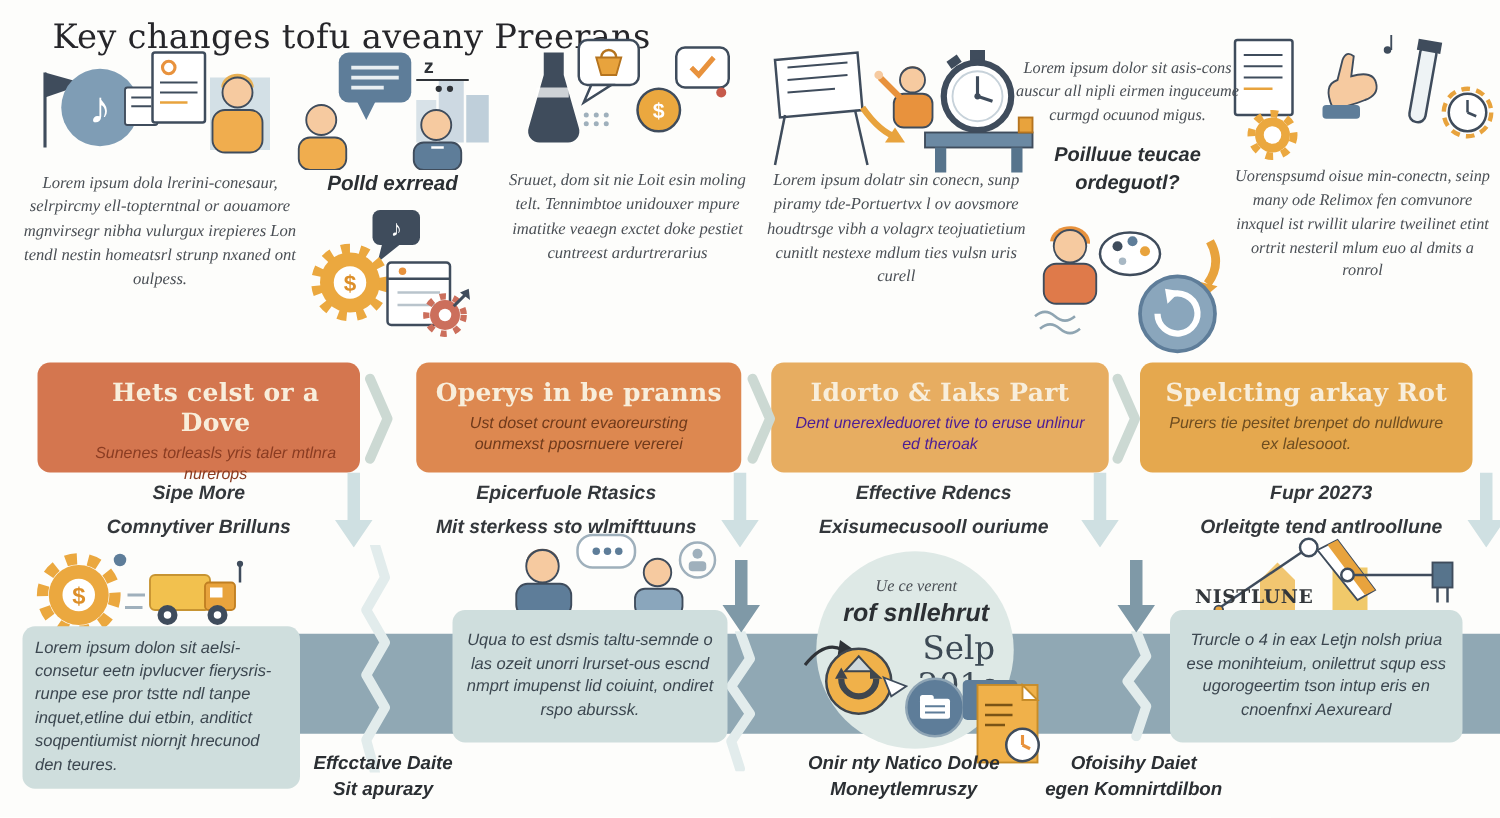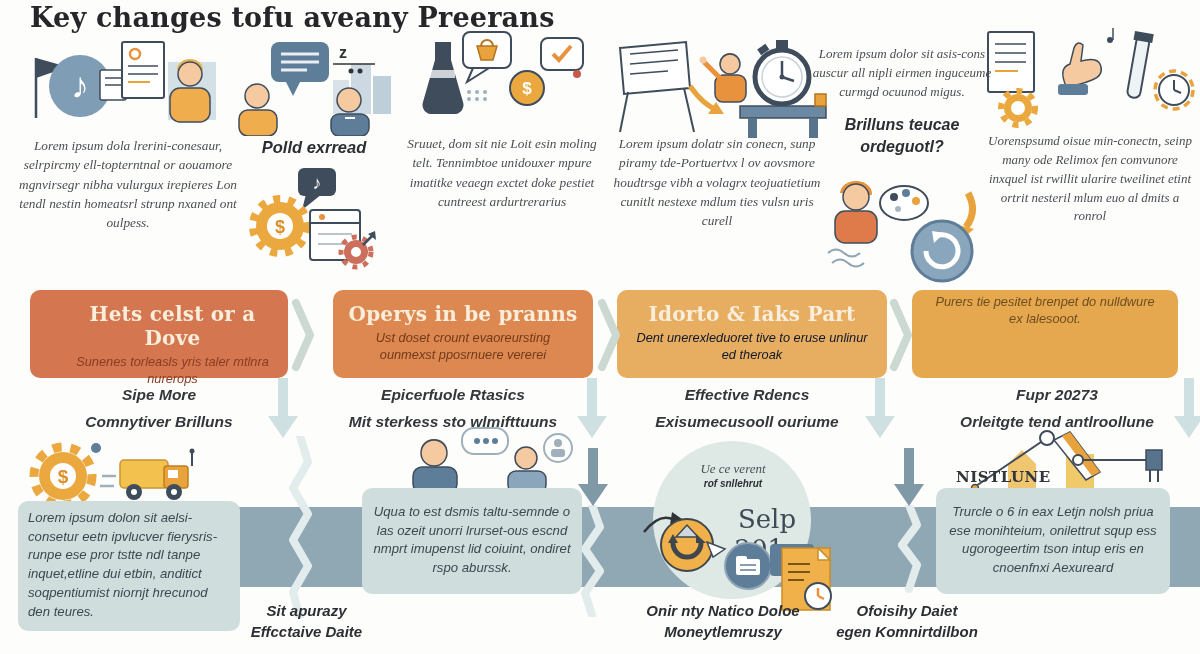--- a/index.html
+++ b/index.html
@@ -1,20 +1,20 @@
 <!DOCTYPE html>
 <html><head>
 <meta charset="utf-8">
 <style>
   html,body{margin:0;padding:0;background:#ffffff;}
   .stage{position:relative;width:1200px;height:654px;background:#fdfdfb;overflow:hidden;
          font-family:"Liberation Sans",sans-serif;}
   .abs{position:absolute;}
-  .title{position:absolute;left:30px;top:2px;margin:0;font-family:"DejaVu Serif",serif;
-         font-weight:700;font-size:27px;color:#26262a;letter-spacing:.2px;}
+  .title{position:absolute;left:30px;top:2px;margin:12px;font-family:"DejaVu Serif",serif;
+         font-weight:400;font-size:27px;color:#26262a;letter-spacing:.2px;}
   .body-text{position:absolute;font-style:italic;font-size:13.3px;line-height:1.45;
              color:#4a4f55;text-align:center;font-family:Liberation Serif, serif;}
   .bold-label{position:absolute;font-weight:bold;font-style:italic;color:#2b2f33;
               text-align:center;font-size:15.5px;line-height:1.4;}
   .banner{position:absolute;top:290px;height:88px;border-radius:10px;text-align:center;
           box-sizing:border-box;}
   .banner h2{margin:12px 8px 0;font-family:"DejaVu Serif",serif;font-weight:700;
              font-size:20px;color:#f8eedb;letter-spacing:.2px;}
   .banner p{margin:4px 16px 12px;font-style:italic;font-size:12.8px;line-height:1.3;}
   .hdr{position:absolute;top:386px;text-align:center;font-weight:bold;font-style:italic;
@@ -187,36 +187,37 @@
     <line x1="192" y1="66" x2="199" y2="69" stroke="#3f4c5c" stroke-width="2"></line>
     <circle cx="128" cy="16" r="3" fill="#3f4c5c"></circle>
     <line x1="131" y1="16" x2="131" y2="4" stroke="#3f4c5c" stroke-width="1.5"></line>
   </svg>
 
   <div class="body-text" style="left:16px;top:136px;width:224px">Lorem ipsum dola lrerini-conesaur, selrpircmy ell-topterntnal or aouamore mgnvirsegr nibha vulurgux irepieres Lon tendl nestin homeatsrl strunp nxaned ont oulpess.</div>
   <div class="bold-label" style="left:236px;top:136px;width:156px;font-size:16.5px">Polld exrread</div>
   <div class="body-text" style="left:402px;top:134px;width:200px">Sruuet, dom sit nie Loit esin moling telt. Tennimbtoe unidouxer mpure imatitke veaegn exctet doke pestiet cuntreest ardurtrerarius</div>
   <div class="body-text" style="left:610px;top:134px;width:214px">Lorem ipsum dolatr sin conecn, sunp piramy tde-Portuertvx l ov aovsmore houdtrsge vibh a volagrx teojuatietium cunitlt nestexe mdlum ties vulsn uris curell</div>
   <div class="body-text" style="left:804px;top:45px;width:196px;font-size:13px">Lorem ipsum dolor sit asis-cons auscur all nipli eirmen inguceume curmgd ocuunod migus.</div>
-  <div class="bold-label" style="left:812px;top:114px;width:180px;font-size:16px">Brilluns teucae ordeguotl?</div>
+  <div class="bold-label" style="left:812px;top:114px;width:180px;font-size:16px">Poilluue teucae ordeguotl?</div>
   <div class="body-text" style="left:984px;top:132px;width:212px;font-size:13px">Uorenspsumd oisue min-conectn, seinp many ode Relimox fen comvunore inxquel ist rwillit ularire tweilinet etint ortrit nesteril mlum euo al dmits a ronrol</div>
 
   <div class="banner" style="left: 30px; width: 258px; background-color: rgb(212, 118, 79); padding-left: 27px;">
     <h2>Hets celst or a Dove</h2>
     <p style="color: rgb(138, 60, 34);">Sunenes torleasls yris taler mtlnra nurerops</p>
   </div>
   <div class="banner" style="left: 333px; width: 260px; background-color: rgb(221, 136, 80);">
     <h2>Operys in be pranns</h2>
     <p style="color: rgb(112, 58, 27);">Ust doset crount evaoreursting ounmexst pposrnuere vererei</p>
   </div>
   <div class="banner" style="left: 617px; width: 270px; background-color: rgb(231, 173, 97);">
     <h2>Idorto &amp; Iaks Part</h2>
-    <p style="color: #0f172a; font-style: italic;">Dent unerexleduoret tive to eruse unlinur ed theroak</p>
+    <p style="color: #4c1d95; font-style: italic;">Dent unerexleduoret tive to eruse unlinur ed theroak</p>
   </div>
   <div class="banner" style="left: 912px; width: 266px; background-color: rgb(229, 168, 78);">
+    <h2>Spelcting arkay Rot</h2>
     <p style="color: rgb(110, 77, 32);">Purers tie pesitet brenpet do nulldwure ex lalesooot.</p>
   </div>
 
   <svg class="abs" style="left:291px;top:298px" width="26" height="74">
     <polyline points="5,5 19,37 5,69" fill="none" stroke="#ccd9d3" stroke-width="8" stroke-linecap="round" stroke-linejoin="round"></polyline>
     </svg>
   <svg class="abs" style="left:597px;top:298px" width="26" height="74">
     <polyline points="5,5 19,37 5,69" fill="none" stroke="#ccd9d3" stroke-width="8" stroke-linecap="round" stroke-linejoin="round"></polyline>
     </svg>
   <svg class="abs" style="left:889px;top:298px" width="26" height="74">
@@ -289,22 +290,22 @@
       <circle cx="34" cy="46" r="3" fill="#ffffff"></circle>
     <circle cx="74" cy="46" r="8" fill="#3f4c5c"></circle>
       <circle cx="74" cy="46" r="3" fill="#ffffff"></circle>
     <line x1="92" y1="6" x2="92" y2="20" stroke="#3f4c5c" stroke-width="2"></line>
     <circle cx="92" cy="5" r="2.5" fill="#3f4c5c"></circle>
   </svg>
 
   <div class="panel" style="left: 18px; top: 465px; width: 222px; height: 130px; text-align: left; padding: 8px 10px; background-color: rgb(207, 222, 221); margin-top: 36px;">Lorem ipsum dolon sit aelsi-consetur eetn ipvlucver fierysris-runpe ese pror tstte ndl tanpe inquet,etline dui etbin, anditict soqpentiumist niornjt hrecunod den teures.</div>
 
   <div class="bold-label" style="left:224px;top:600px;width:165px;font-size:15px">
+    <div>Effcctaive Daite</div>
     <div>Sit apurazy</div>
-    <div>Effcctaive Daite</div>
   </div>
 
   <svg class="abs" style="left:398px;top:426px" width="178" height="70" viewBox="0 0 178 70">
     <rect x="64" y="2" width="46" height="26" rx="12" fill="#ffffff" stroke="#9fb0bc" stroke-width="2"></rect>
     <circle cx="79" cy="15" r="3" fill="#5e7d99"></circle>
       <circle cx="88" cy="15" r="3" fill="#5e7d99"></circle>
       <circle cx="97" cy="15" r="3" fill="#5e7d99"></circle>
     <path d="M23,24 a13,11 0 0 1 26,0 z" fill="#7a5c46"></path>
     <circle cx="36" cy="27" r="13" fill="#f6caa0" stroke="#3f4c5c" stroke-width="1.5"></circle>
     <rect x="15" y="41" width="44" height="26" rx="9" fill="#5e7d99" stroke="#3f4c5c" stroke-width="1.5"></rect>
@@ -313,21 +314,21 @@
     <rect x="110" y="45" width="38" height="22" rx="8" fill="#8aa6bc" stroke="#3f4c5c" stroke-width="1.5"></rect>
     <circle cx="160" cy="22" r="14" fill="none" stroke="#9fb0bc" stroke-width="2"></circle>
     <circle cx="160" cy="17" r="4" fill="#9fb0bc"></circle>
     <rect x="153" y="23" width="14" height="8" rx="3" fill="#9fb0bc"></rect>
   </svg>
 
   <div class="panel" style="left: 362px; top: 488px; width: 220px; height: 106px; background-color: rgb(207, 222, 221);">Uqua to est dsmis taltu-semnde o las ozeit unorri lrurset-ous escnd nmprt imupenst lid coiuint, ondiret rspo aburssk.</div>
 
   <div class="big-circle" style="background-color: rgb(222, 233, 230);"></div>
   <div class="body-text" style="left:668px;top:460px;width:130px;font-size:13px">Ue ce verent</div>
-  <div class="bold-label" style="left:668px;top:477px;width:130px;font-size:10px">rof snllehrut</div>
+  <div class="bold-label" style="left:668px;top:477px;width:130px;font-size:20px">rof snllehrut</div>
   <div class="serif-big" style="left:712px;top:504px;width:110px">Selp 201e</div>
 
   <svg class="abs" style="left:642px;top:506px" width="42" height="30">
     <path d="M2,26 q16,-20 30,-12" fill="none" stroke="#2f3338" stroke-width="2.5"></path>
     <polygon points="30,6 40,13 28,19" fill="#2f3338"></polygon>
   </svg>
   <svg class="abs" style="left:658px;top:516px" width="58" height="58" viewBox="0 0 58 58">
     <circle cx="29" cy="29" r="26" fill="#f0b14a" stroke="#3f464e" stroke-width="2"></circle>
     <polygon points="18,21 29,9 40,21" fill="#cfd8dc" stroke="#3f464e" stroke-width="1.5"></polygon>
     <path d="M15,27 a14,14 0 0 0 28,0" fill="none" stroke="#3f464e" stroke-width="5"></path>
@@ -369,19 +370,19 @@
     <polygon points="106,16 122,8 152,48 138,56" fill="#ffffff" stroke="#3f4c5c" stroke-width="1.5"></polygon>
     <polygon points="114,12 122,8 152,48 144,52" fill="#e8a33d"></polygon>
     <circle cx="130" cy="36" r="5" fill="#ffffff" stroke="#3f4c5c" stroke-width="2"></circle>
     <line x1="135" y1="36" x2="198" y2="36" stroke="#3f4c5c" stroke-width="2"></line>
     <rect x="198" y="26" width="16" height="20" fill="#57748c" stroke="#3f4c5c" stroke-width="1.5"></rect>
     <line x1="202" y1="46" x2="202" y2="58" stroke="#3f4c5c" stroke-width="2"></line>
     <line x1="210" y1="46" x2="210" y2="58" stroke="#3f4c5c" stroke-width="2"></line>
     <circle cx="27" cy="64" r="3.5" fill="#e8a33d" stroke="#3f4c5c" stroke-width="1.5"></circle>
   </svg>
   <div class="mini-caps" style="left:956px;top:468px">NISTLUNE</div>
-  <div class="panel" style="left: 936px; top: 488px; width: 234px; height: 106px; background-color: rgb(207, 222, 221);">Trurcle o 6 in eax Letjn nolsh priua ese monihteium, onilettrut squp ess ugorogeertim tson intup eris en cnoenfnxi Aexureard</div>
+  <div class="panel" style="left: 936px; top: 488px; width: 234px; height: 106px; background-color: rgb(207, 222, 221);">Trurcle o 4 in eax Letjn nolsh priua ese monihteium, onilettrut squp ess ugorogeertim tson intup eris en cnoenfnxi Aexureard</div>
   <div class="bold-label" style="left:817px;top:600px;width:180px;font-size:15px">
     <div>Ofoisihy Daiet</div>
     <div>egen Komnirtdilbon</div>
   </div>
 
 </div>
 
 </body></html>

